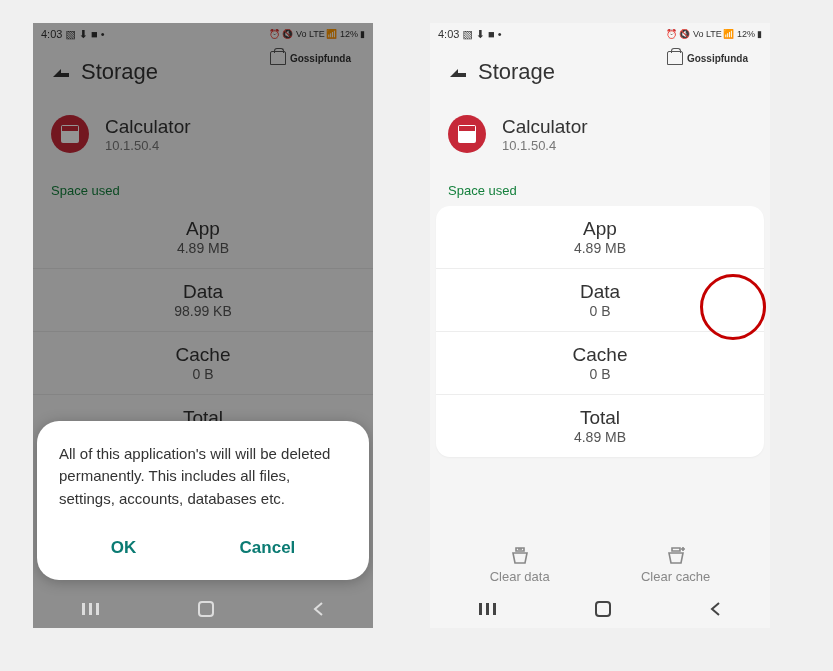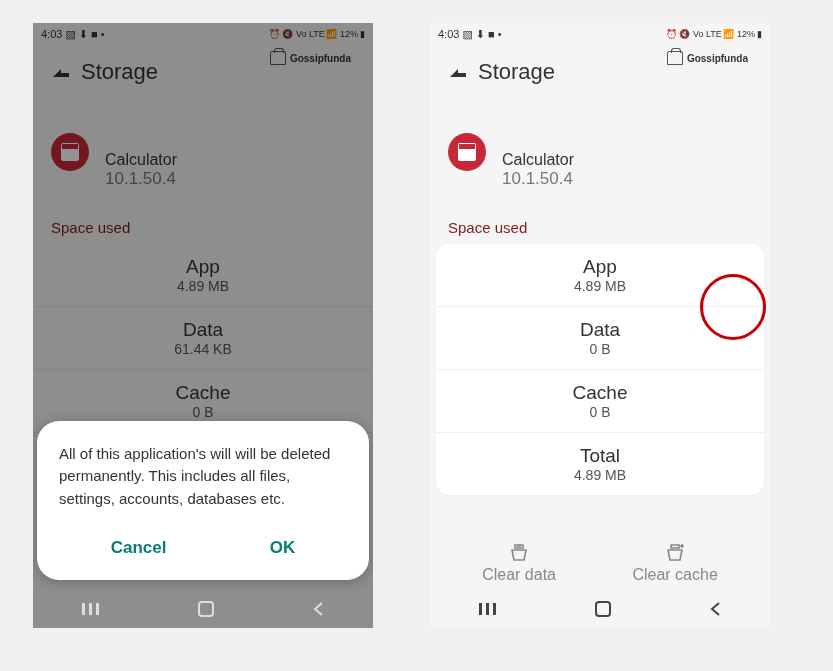--- a/index.html
+++ b/index.html
@@ -98,27 +98,27 @@
     border-radius: 2px;
     position: relative;
   }
   .app-icon-inner::before {
     content: '';
     position: absolute;
     top: 1px; left: 1px; right: 1px;
     height: 5px;
     background: #c62838;
   }
-  .app-info .app-name { font-size: 16px; color: #333; margin-top: 36px; }
-  .app-info .app-ver { font-size: 17px; color: #777; }
+  .app-info .app-name { font-size: 19px; color: #333; }
+  .app-info .app-ver { font-size: 13px; color: #777; }
 
   .section-label {
     padding: 16px 18px 4px;
-    font-size: 15px;
-    color: #7f1d1d;
+    font-size: 13px;
+    color: #15803d;
   }
 
   .rows-card {
     background: transparent;
     margin: 4px 0;
   }
   .phone.right .rows-card {
     background: #fff;
     border-radius: 14px;
     margin: 4px 6px;
@@ -152,21 +152,21 @@
     display: flex;
     justify-content: space-around;
     padding: 10px 14px;
   }
   .action-btn {
     display: flex;
     flex-direction: column;
     align-items: center;
     gap: 4px;
     color: #888;
-    font-size: 16px;
+    font-size: 13px;
   }
   .action-btn svg { display: block; }
 
   .nav-bar {
     position: absolute;
     bottom: 0; left: 0; right: 0;
     height: 34px;
     display: flex;
     justify-content: space-around;
     align-items: center;
@@ -259,40 +259,40 @@
 
     <div class="section-label">Space used</div>
 
     <div class="rows-card">
       <div class="data-row">
         <span class="row-label">App</span>
         <span class="row-value">4.89 MB</span>
       </div>
       <div class="data-row">
         <span class="row-label">Data</span>
-        <span class="row-value">61.44 KB</span>
+        <span class="row-value">98.99 KB</span>
       </div>
       <div class="data-row">
         <span class="row-label">Cache</span>
         <span class="row-value">0 B</span>
       </div>
       <div class="data-row">
         <span class="row-label">Total</span>
         <span class="row-value">4.95 MB</span>
       </div>
     </div>
   </div>
 
   <div class="dim-overlay"></div>
 
   <div class="dialog">
     <div class="dialog-msg">All of this application's will will be deleted permanently. This includes all files, settings, accounts, databases etc.</div>
     <div class="dialog-btns">
+      <div class="dialog-btn">OK</div>
       <div class="dialog-btn">Cancel</div>
-      <div class="dialog-btn">OK</div>
     </div>
   </div>
 
   <div class="nav-bar">
     <span><svg width="20" height="14">
           <rect x="1" y="1" width="3" height="12" fill="#ddd"></rect>
           <rect x="8" y="1" width="3" height="12" fill="#ddd"></rect>
           <rect x="15" y="1" width="3" height="12" fill="#ddd"></rect>
         </svg></span>
     <span><svg width="18" height="18">

